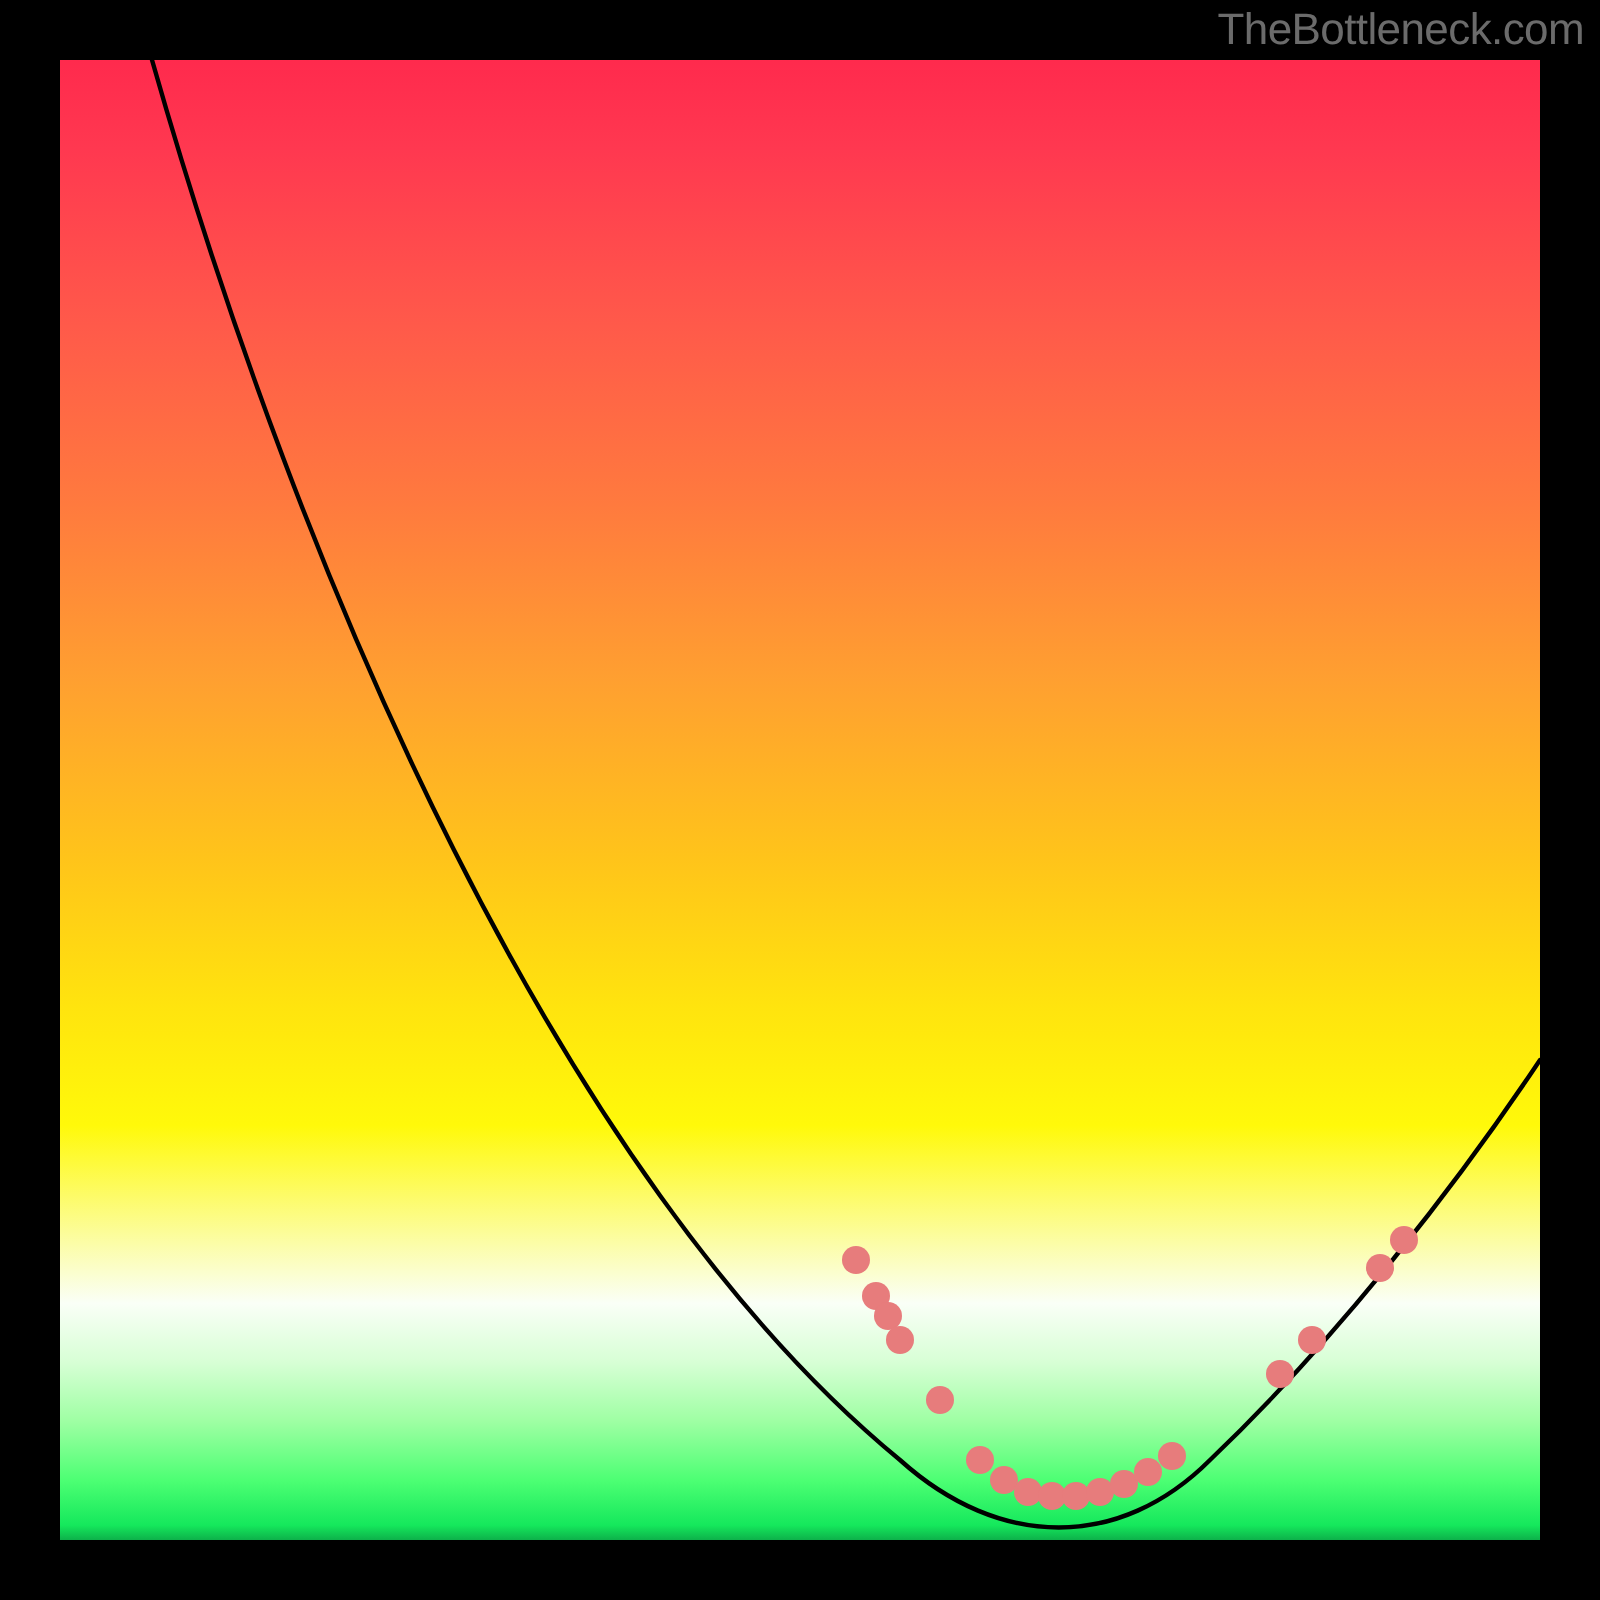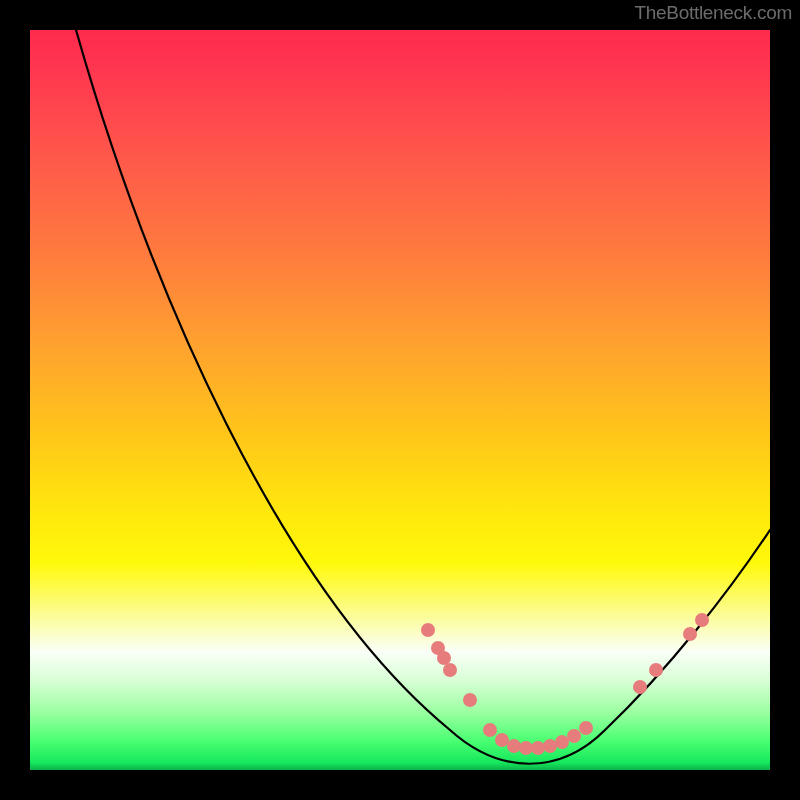--- a/index.html
+++ b/index.html
@@ -17,21 +17,21 @@
     top: 0;
     width: 800px;
     height: 800px;
     background: #000;
   }
   .watermark {
     position: absolute;
     top: 2px;
     right: 8px;
     color: #6b6b6b;
-    font-size: 19px;
+    font-size: 22px;
     font-weight: 500;
     letter-spacing: -0.3px;
     z-index: 10;
   }
   .plot {
     position: absolute;
     left: 30px;
     top: 30px;
     width: 740px;
     height: 740px;

